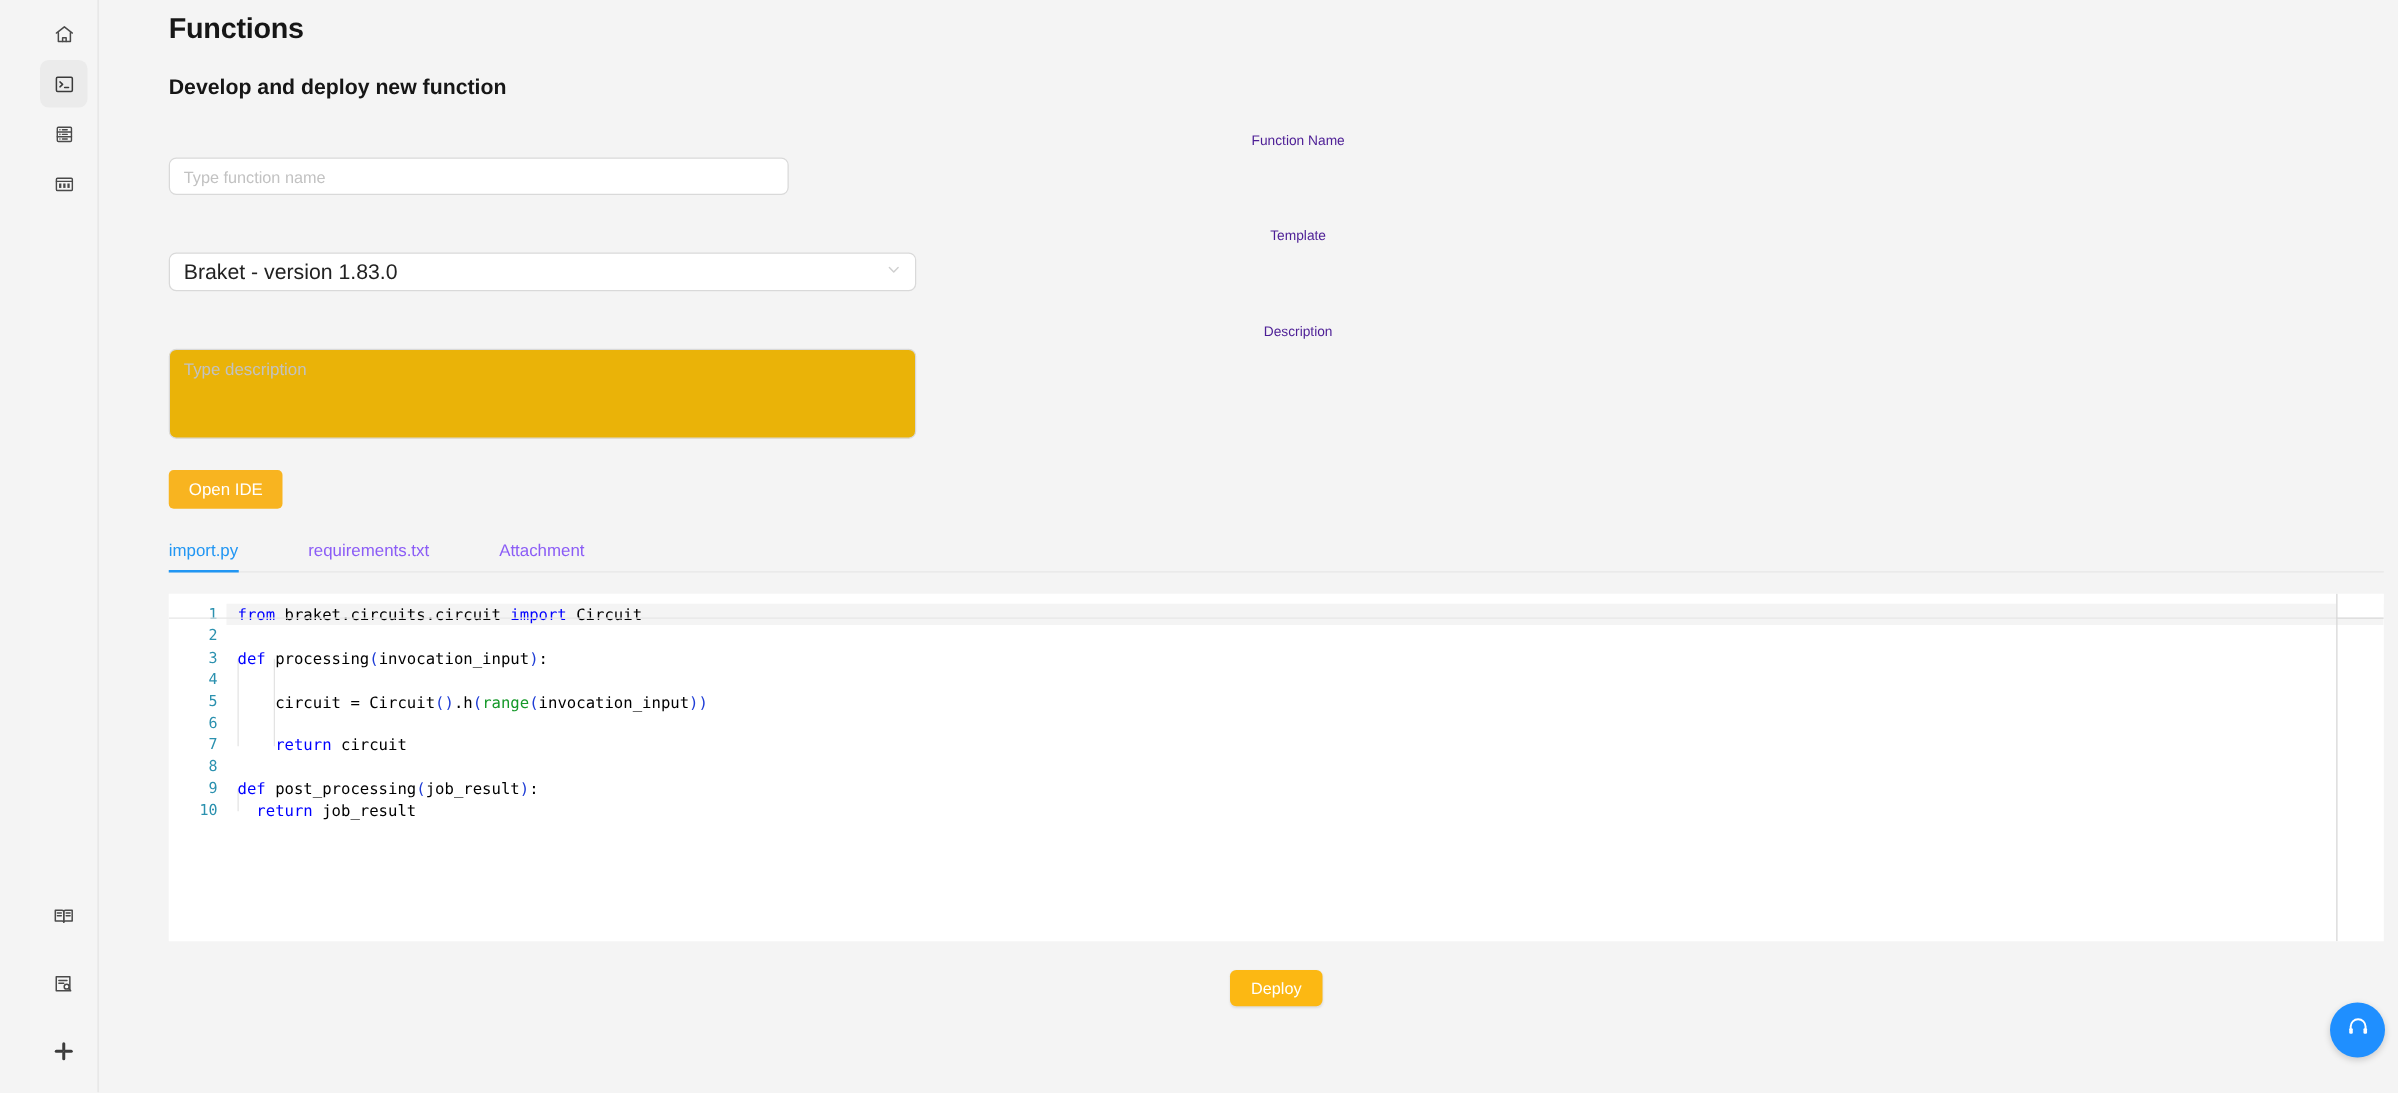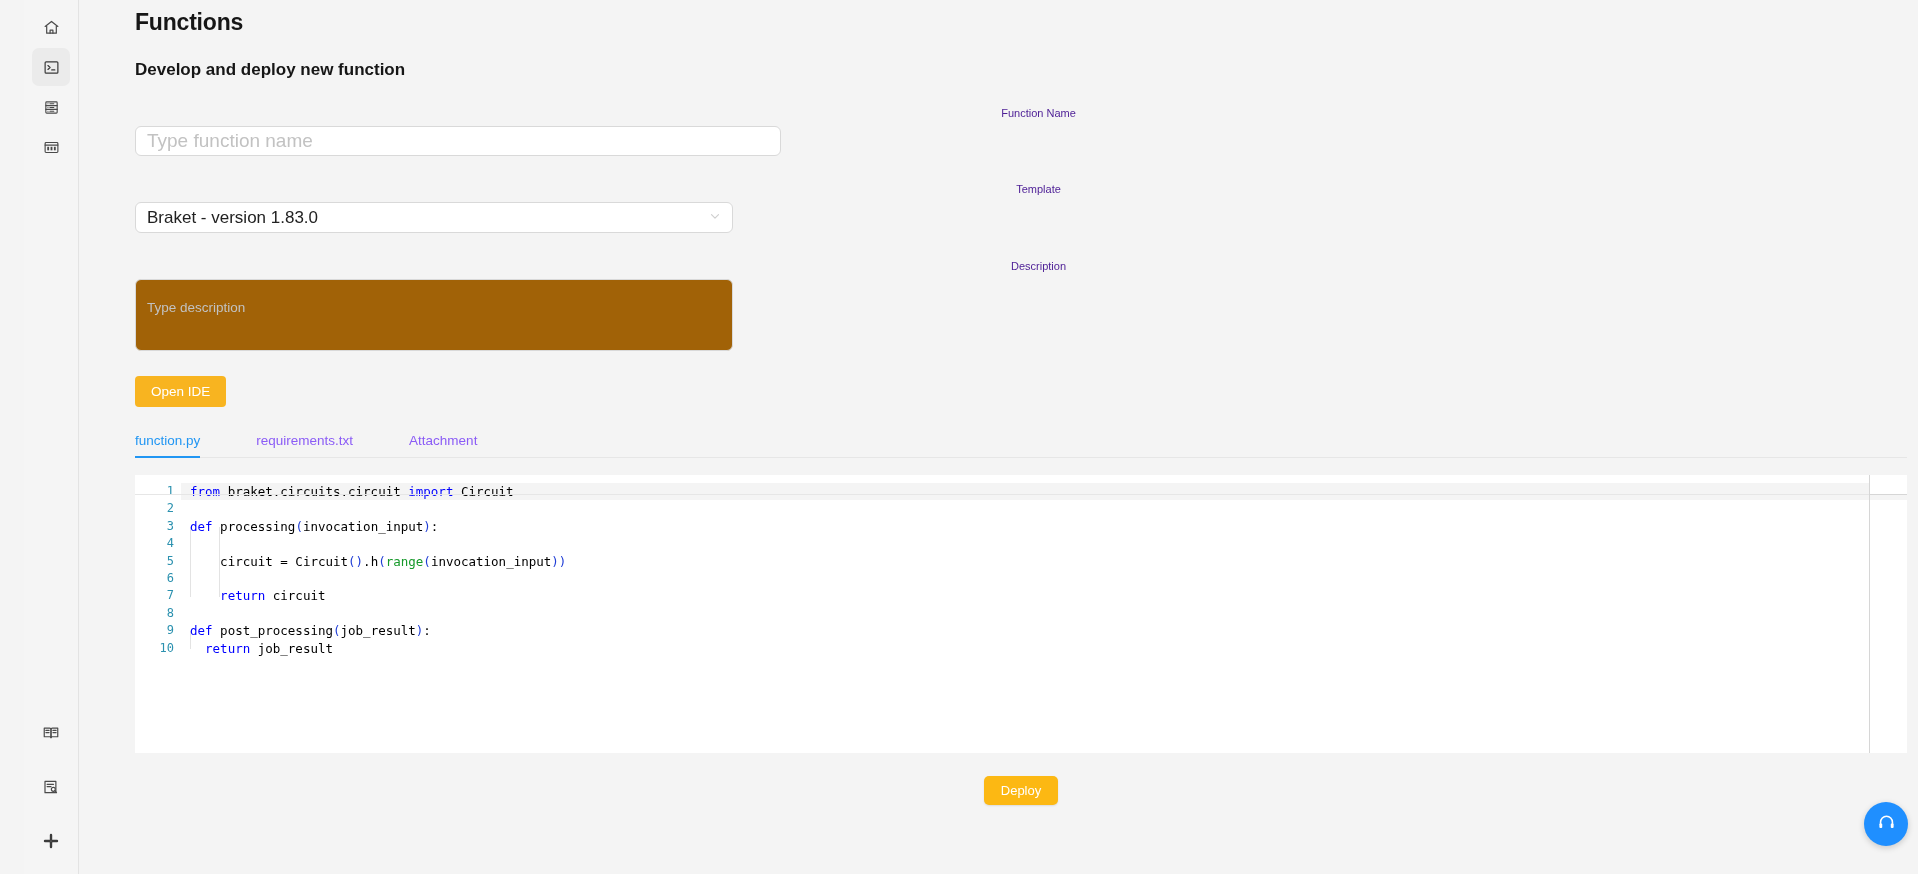--- a/index.html
+++ b/index.html
@@ -76,26 +76,26 @@
   .form-wrap { margin: 0 0 0 56px; }
 
   .field-label {
     font-size: 11px;
     color: #4c1d95;
     margin: 27px 0 7px 0;
     text-align: center;
   }
 
   .text-input {
-    width: 646px;
+    width: 496px;
     height: 30px;
     border: 1px solid #d9d9d9;
     border-radius: 6px;
     background: #ffffff;
-    font-size: 19px;
+    font-size: 13px;
     color: #222;
     padding: 0 11px;
     outline: none;
     font-family: "Liberation Sans", sans-serif;
   }
   .text-input::placeholder { color: #c2c2c2; }
 
   .select-wrap { position: relative; width: 598px; }
   .select-box {
     width: 598px;
@@ -117,24 +117,24 @@
     transform: translateY(-50%);
     pointer-events: none;
     color: #cfcfcf;
   }
 
   .desc-area {
     width: 598px;
     height: 72px;
     border: 1px solid #d9d9d9;
     border-radius: 6px;
-    background: #a16207;
+    background: #eab308;
     font-size: 13.5px;
     color: #222;
-    padding: 20px 11px;
+    padding: 8px 11px;
     resize: none;
     outline: none;
     font-family: "Liberation Sans", sans-serif;
     display: block;
   }
   .desc-area::placeholder { color: #c2c2c2; }
 
   .btn-yellow {
     display: inline-flex;
     align-items: center;
@@ -409,21 +409,21 @@
 
       <div class="field-label">Description</div>
       <textarea class="desc-area" placeholder="Type description" style=""></textarea>
 
       <div class="open-ide-wrap">
         <button class="btn-yellow">Open IDE</button>
       </div>
 
       
       <div class="tabs">
-        <div class="tab active">function.py</div>
+        <div class="tab active">import.py</div>
         <div class="tab">requirements.txt</div>
         <div class="tab">Attachment</div>
       </div>
 
       
       <div class="editor">
         <div class="gutter">
           <div class="ln">1</div>
           <div class="ln">2</div>
           <div class="ln">3</div>

